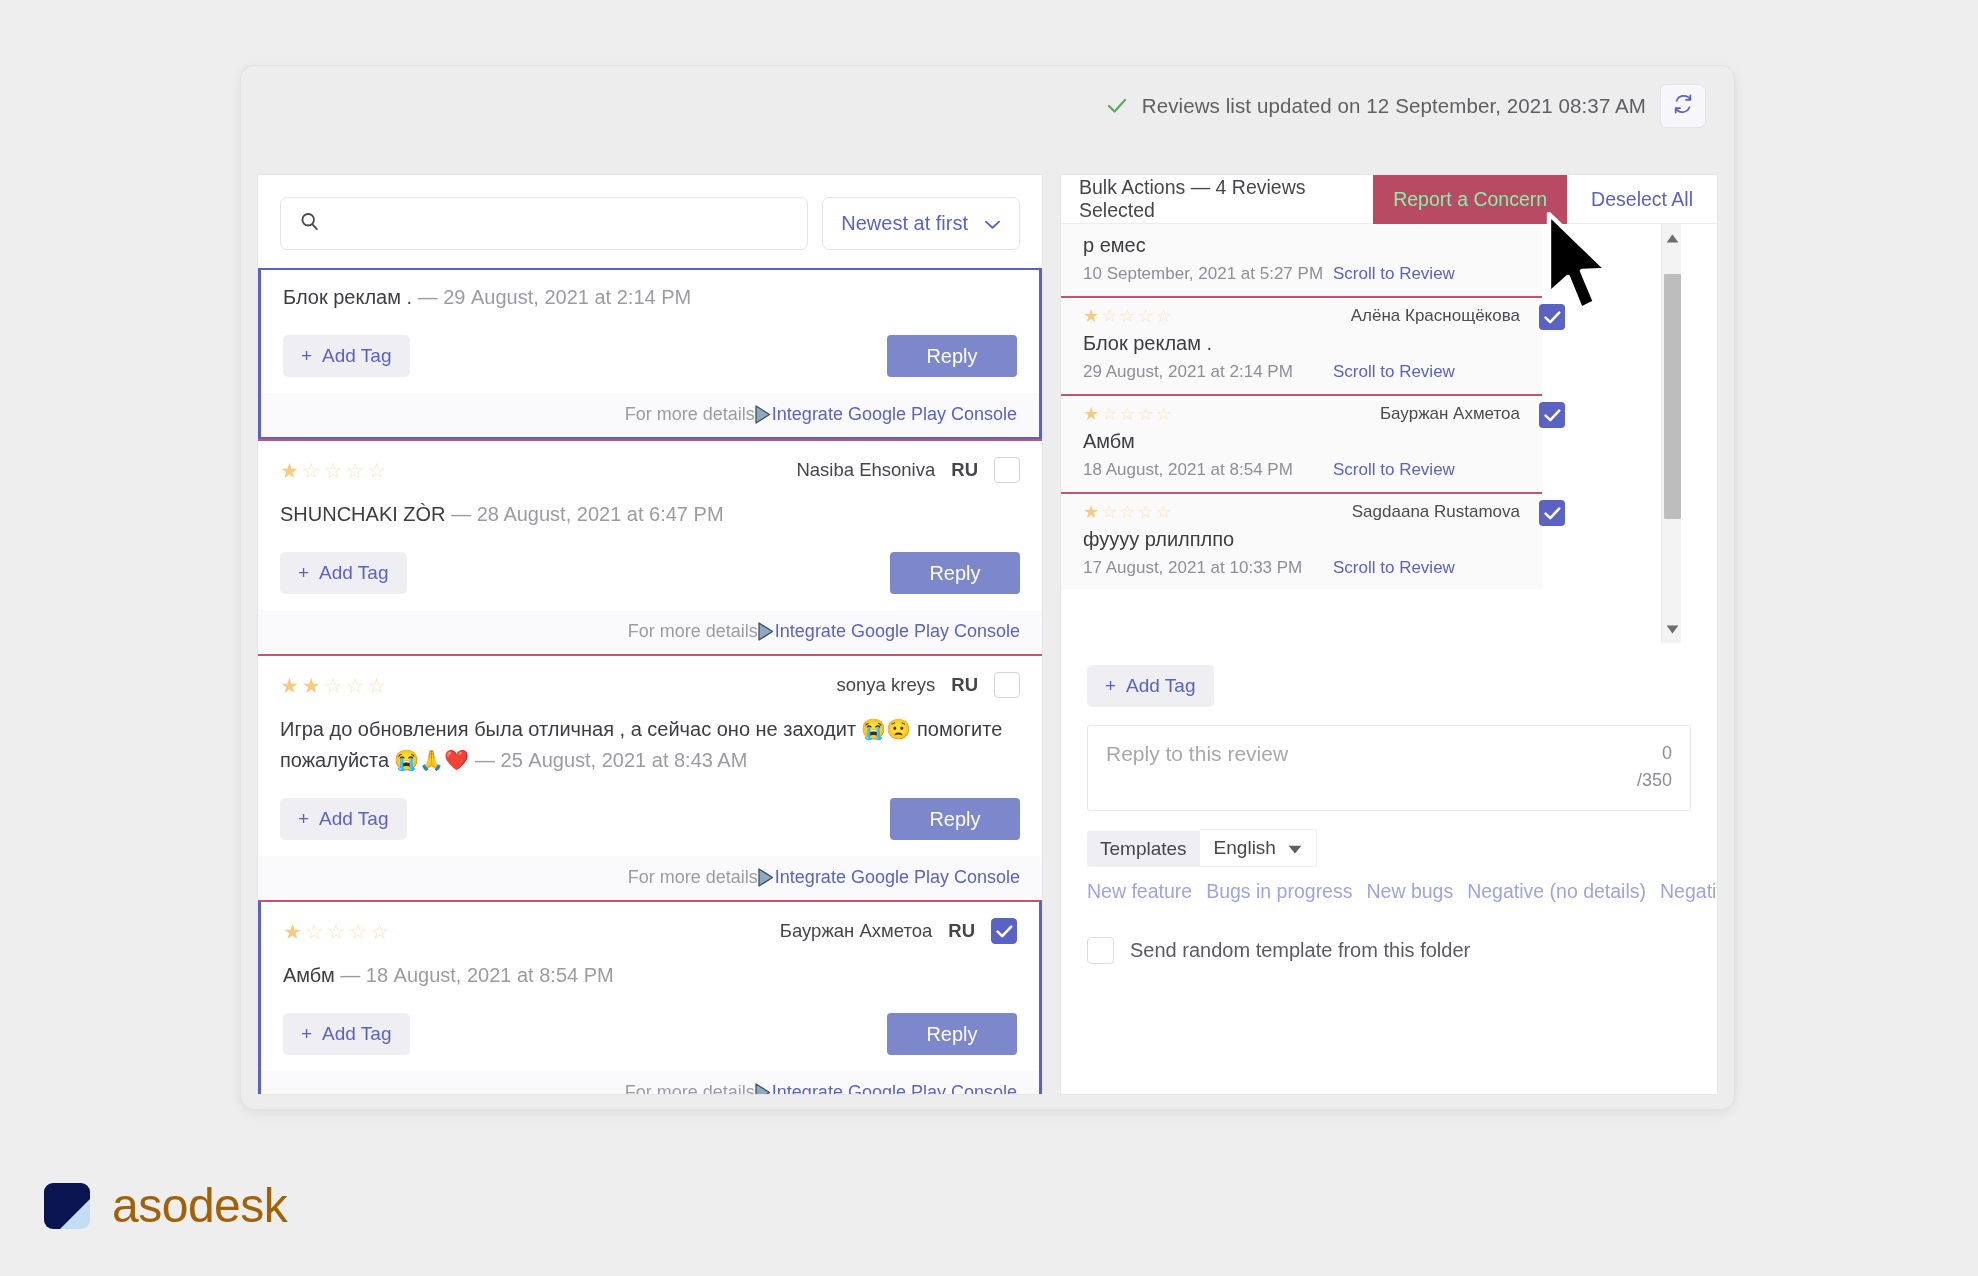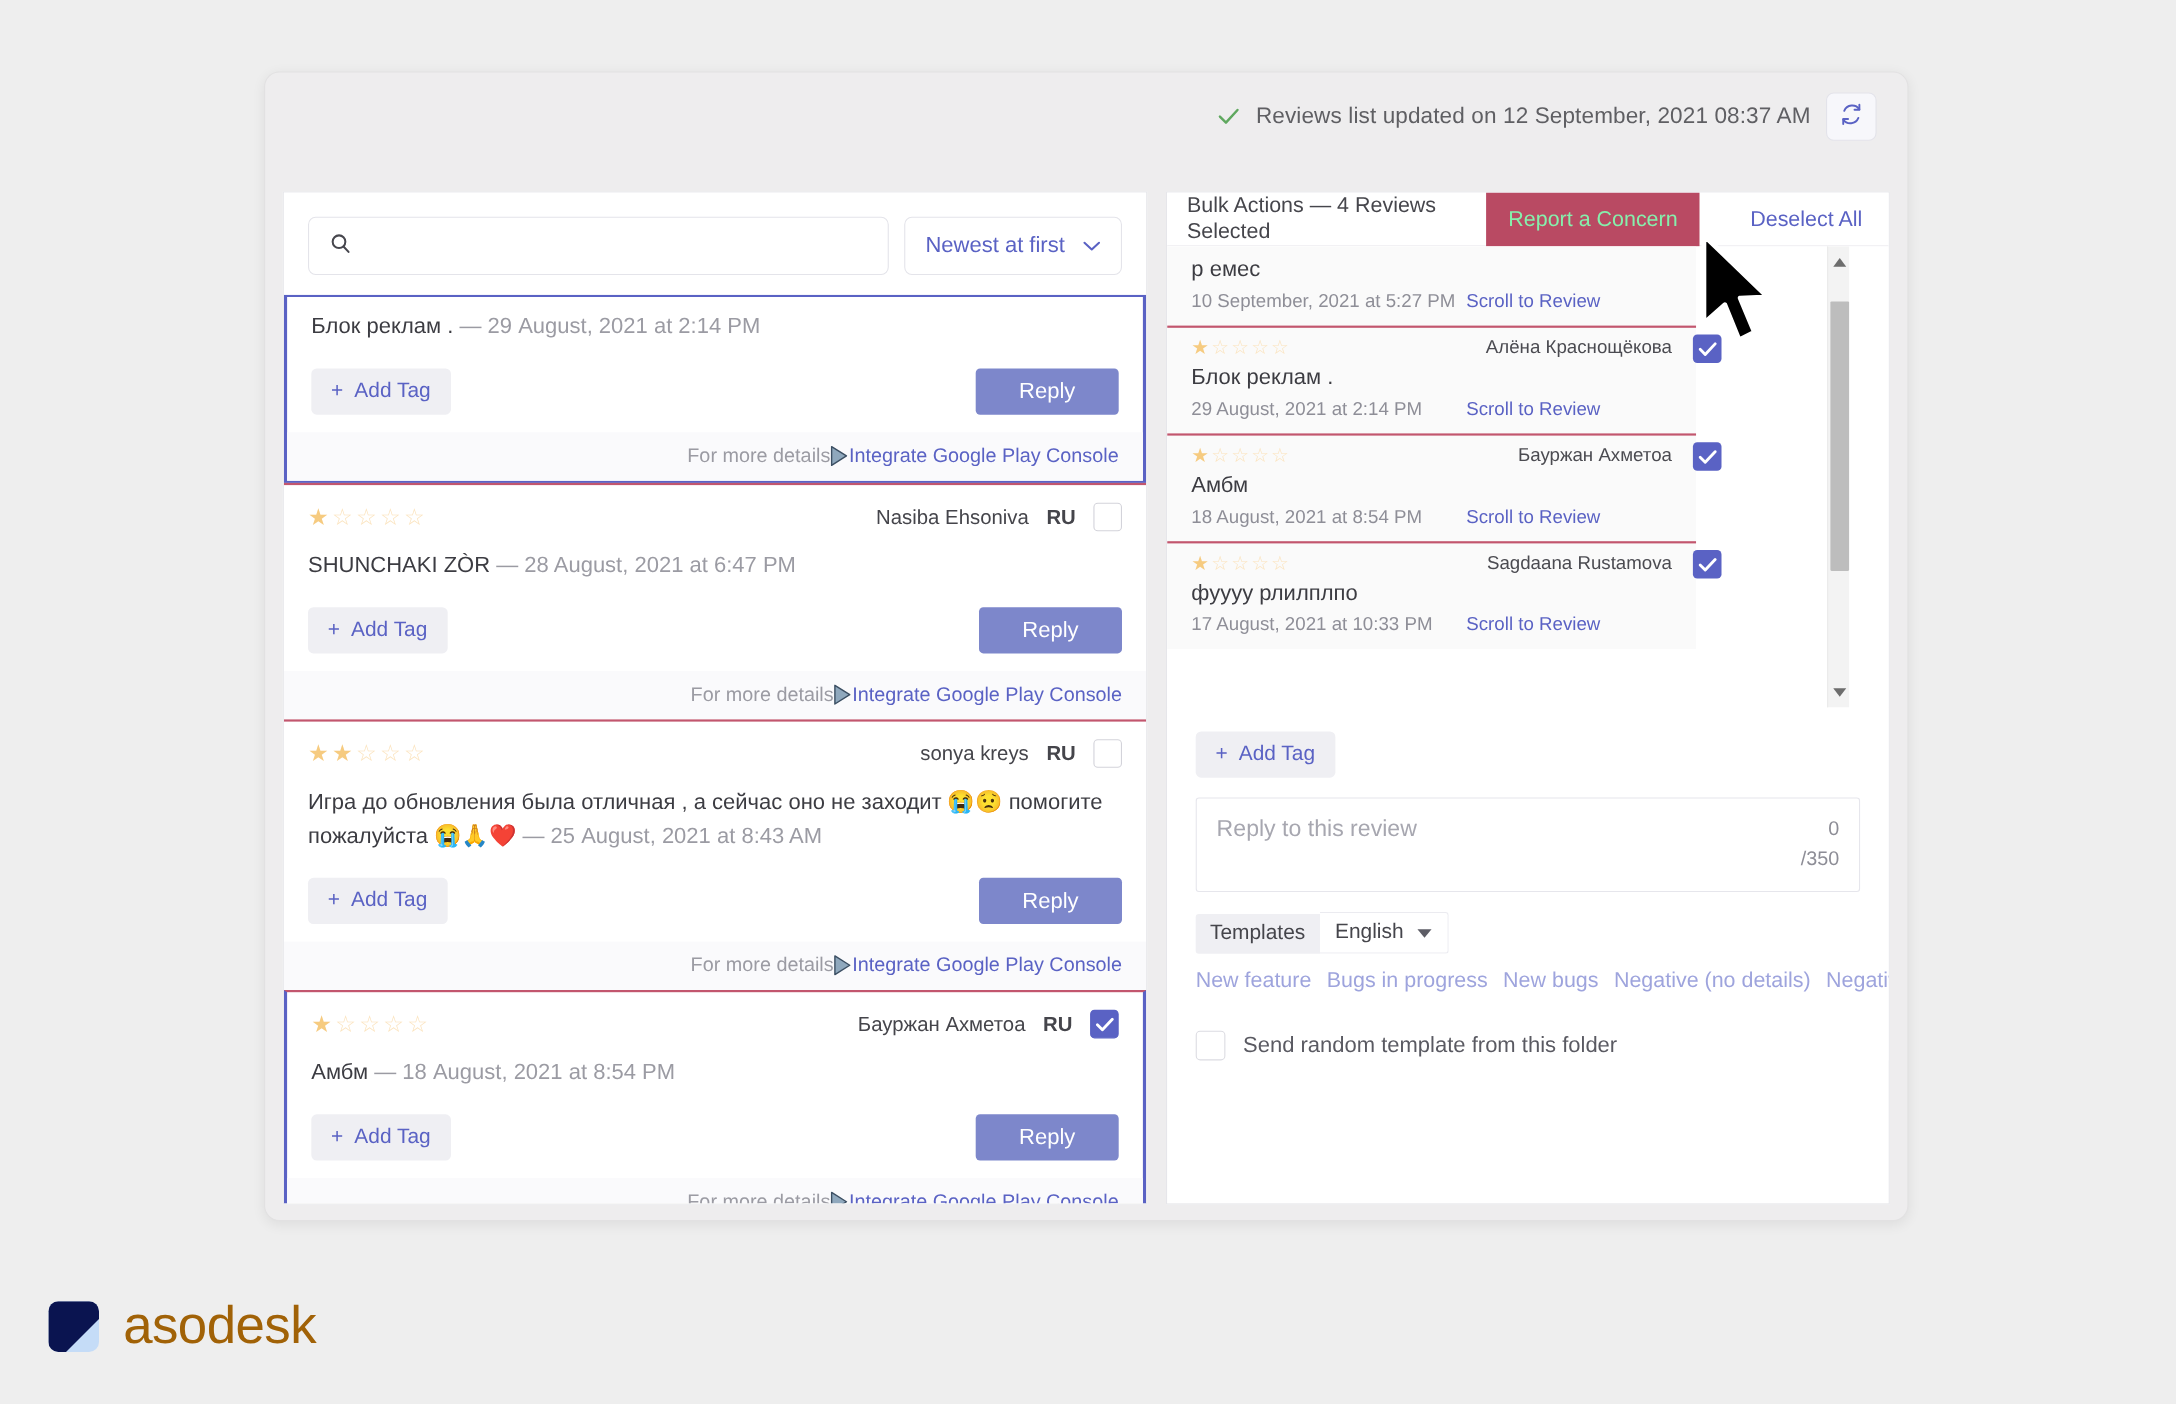--- a/index.html
+++ b/index.html
@@ -158,21 +158,20 @@
   .rc-foot .link { color: #5a62c4; cursor: pointer; }
   .gp-icon { display: inline-flex; align-items: center; }
 
   
   .bulk-head {
     display: flex; align-items: center;
     height: 49px;
     border-bottom: 1px solid #edecef;
     padding-left: 18px;
     background: #fff;
-    gap: 22px;
   }
   .bulk-title { font-size: 19.5px; color: #46464c; flex: 1; }
   .concern-btn {
     background: #b94a63; color: #86efac; border: 0;
     height: 49px; padding: 0 20px; font-size: 19.5px;
     cursor: pointer; font-family: "Liberation Sans", sans-serif;
   }
   .deselect-btn {
     background: transparent; border: 0; color: #5a62c4;
     height: 49px; padding: 0 24px; font-size: 19.5px;

